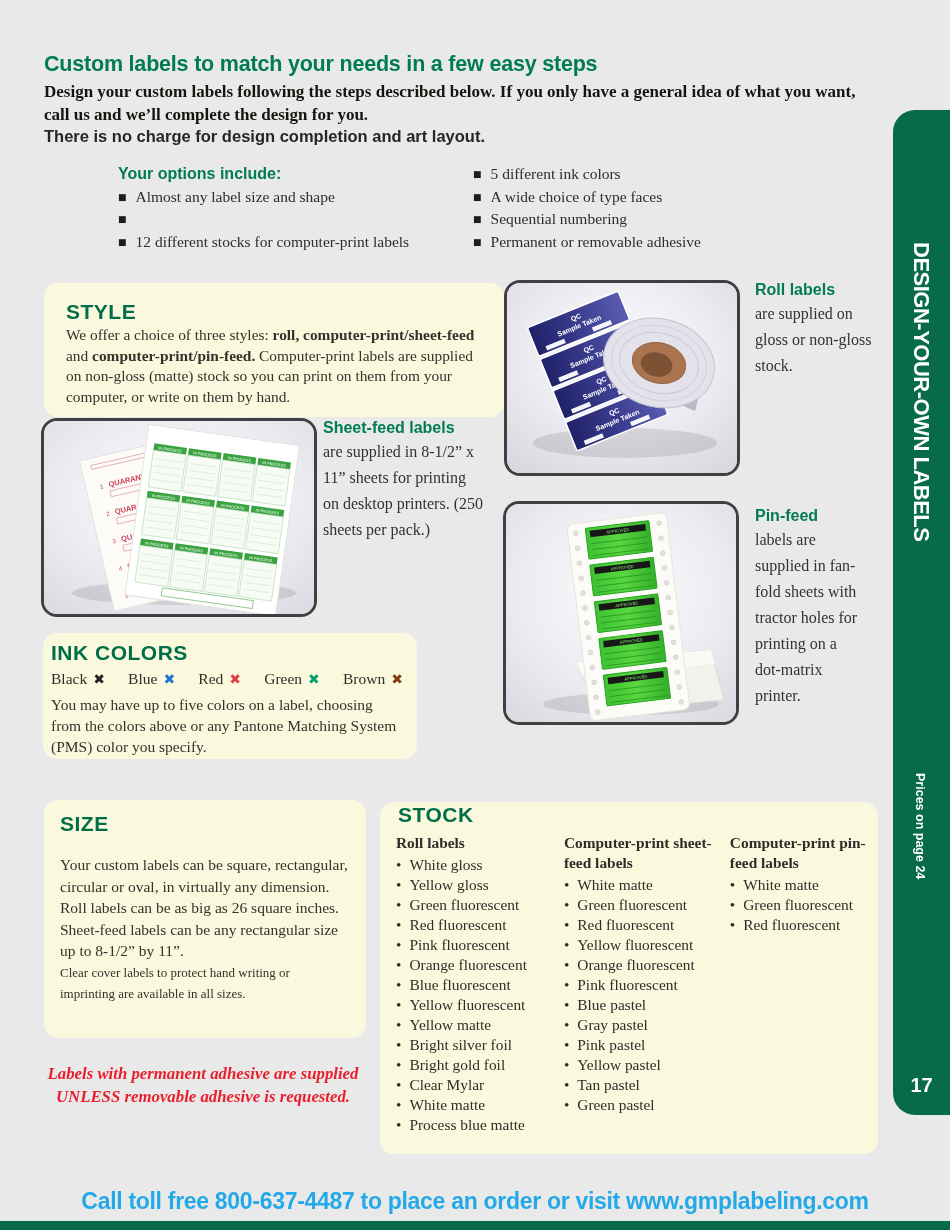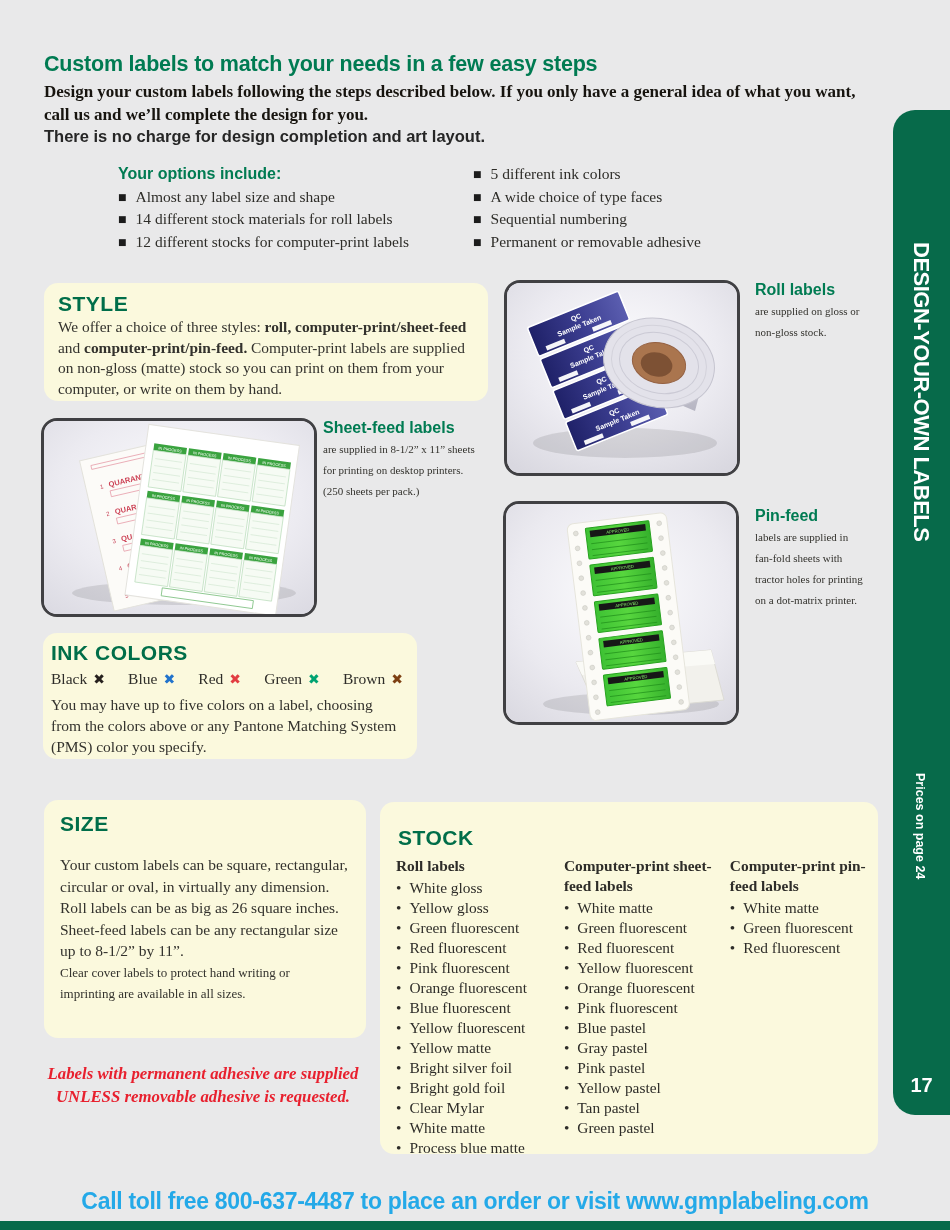--- a/index.html
+++ b/index.html
@@ -20,21 +20,21 @@
   .blist{margin:0;padding:0;list-style:none;}
   .blist li{display:flex;gap:9px;}
   .sq{font-family:"DejaVu Sans",sans-serif;font-size:9px;line-height:22.5px;color:#1c1c1c;}
   .box{position:absolute;background:#fbf9dd;border-radius:14px;}
   .sec-head{font-family:"Liberation Sans",sans-serif;font-weight:700;font-size:21px;
          color:#006e49;letter-spacing:0.5px;}
   .serif{font-size:15.4px;line-height:20.6px;color:#33322d;}
   .b{font-weight:700;}
   .cap-head{font-family:"Liberation Sans",sans-serif;font-weight:700;font-size:16px;
          color:#007b52;margin-bottom:2px;}
-  .cap-body{font-size:11px;line-height:21px;color:#33322d;}
+  .cap-body{font-size:16px;line-height:26px;color:#33322d;}
   .photo{position:absolute;border:3px solid #404043;border-radius:16px;overflow:hidden;
          background:#eceaf0;}
   .photo svg{display:block;}
   .ink-row{display:flex;justify-content:space-between;width:352px;margin:5px 0 6px 0;
          font-size:15.5px;}
   .ink-item{display:flex;align-items:baseline;gap:6px;}
   .xmark{font-family:"DejaVu Sans",sans-serif;font-weight:700;font-size:14px;}
   .note{position:absolute;left:44px;top:1062px;width:318px;text-align:center;
         font-weight:700;font-style:italic;font-size:16.8px;line-height:23px;color:#e8202e;}
   .cta{position:absolute;left:0;top:1188px;width:950px;text-align:center;
@@ -70,21 +70,20 @@
 
   <div class="opts opts-left">
     <div class="opts-head">Your options include:</div>
     <ul class="blist">
       <li>
           <span class="sq">■</span>
           <span>Almost any label size and shape</span>
         </li>
       <li>
           <span class="sq">■</span>
-          <span>14 different stock materials for roll labels</span>
         </li>
       <li>
           <span class="sq">■</span>
           <span>12 different stocks for computer-print labels</span>
         </li>
     </ul>
   </div>
   <div class="opts opts-right">
     <ul class="blist">
       <li>
@@ -99,21 +98,21 @@
           <span class="sq">■</span>
           <span>Sequential numbering</span>
         </li>
       <li>
           <span class="sq">■</span>
           <span>Permanent or removable adhesive</span>
         </li>
     </ul>
   </div>
 
-  <div class="box" style="left:44px;top:283px;width:444px;height:118px;padding:0;">
+  <div class="box" style="left:44px;top:283px;width:444px;height:118px;padding:8px;">
     <div style="padding:9px 18px 0 14px;">
       <div class="sec-head">STYLE</div>
       <div class="serif" style="margin-top:1px;"><span>We offer a choice of three styles: </span><span class="b">roll, computer-print/sheet-feed</span><span> and </span><span class="b">computer-print/pin-feed.</span><span> Computer-print labels are supplied on non-gloss (matte) stock so you can print on them from your computer, or write on them by hand.</span></div>
     </div>
   </div>
 
   <div class="photo" style="left:504px;top:280px;width:230px;height:190px;">
     <svg width="230" height="190" viewBox="0 0 230 190">
       <defs>
         <radialGradient id="rbg" cx="50%" cy="38%" r="75%">
@@ -464,21 +463,21 @@
 
   <div class="box" style="left:44px;top:800px;width:322px;height:238px;">
     <div style="padding:12px 18px 0 16px;">
       <div class="sec-head">SIZE</div>
       <div class="serif" style="font-size:15.5px;line-height:21.5px;margin-top:18px;">Your custom labels can be square, rectangular, circular or oval, in virtually any dimension. Roll labels can be as big as 26 square inches. Sheet-feed labels can be any rectangular size up to 8-1/2” by 11”.</div>
       <div class="serif" style="font-size:13px;line-height:21.5px;">Clear cover labels to protect hand writing or imprinting are available in all sizes.</div>
     </div>
   </div>
 
   <div class="box" style="left:380px;top:802px;width:498px;height:352px;">
-    <div style="padding:24px 0 0 18px;">
+    <div style="padding:1px 0 0 18px;">
       <div class="sec-head">STOCK</div>
     </div>
     <div class="stock-cols" style="margin-top:6px;">
       <div class="stock-col" style="width:170px;">
         <div class="colhead">Roll labels</div>
         <ul>
           <li>
               <span class="dot">•</span>
               <span>White gloss</span>
             </li>

